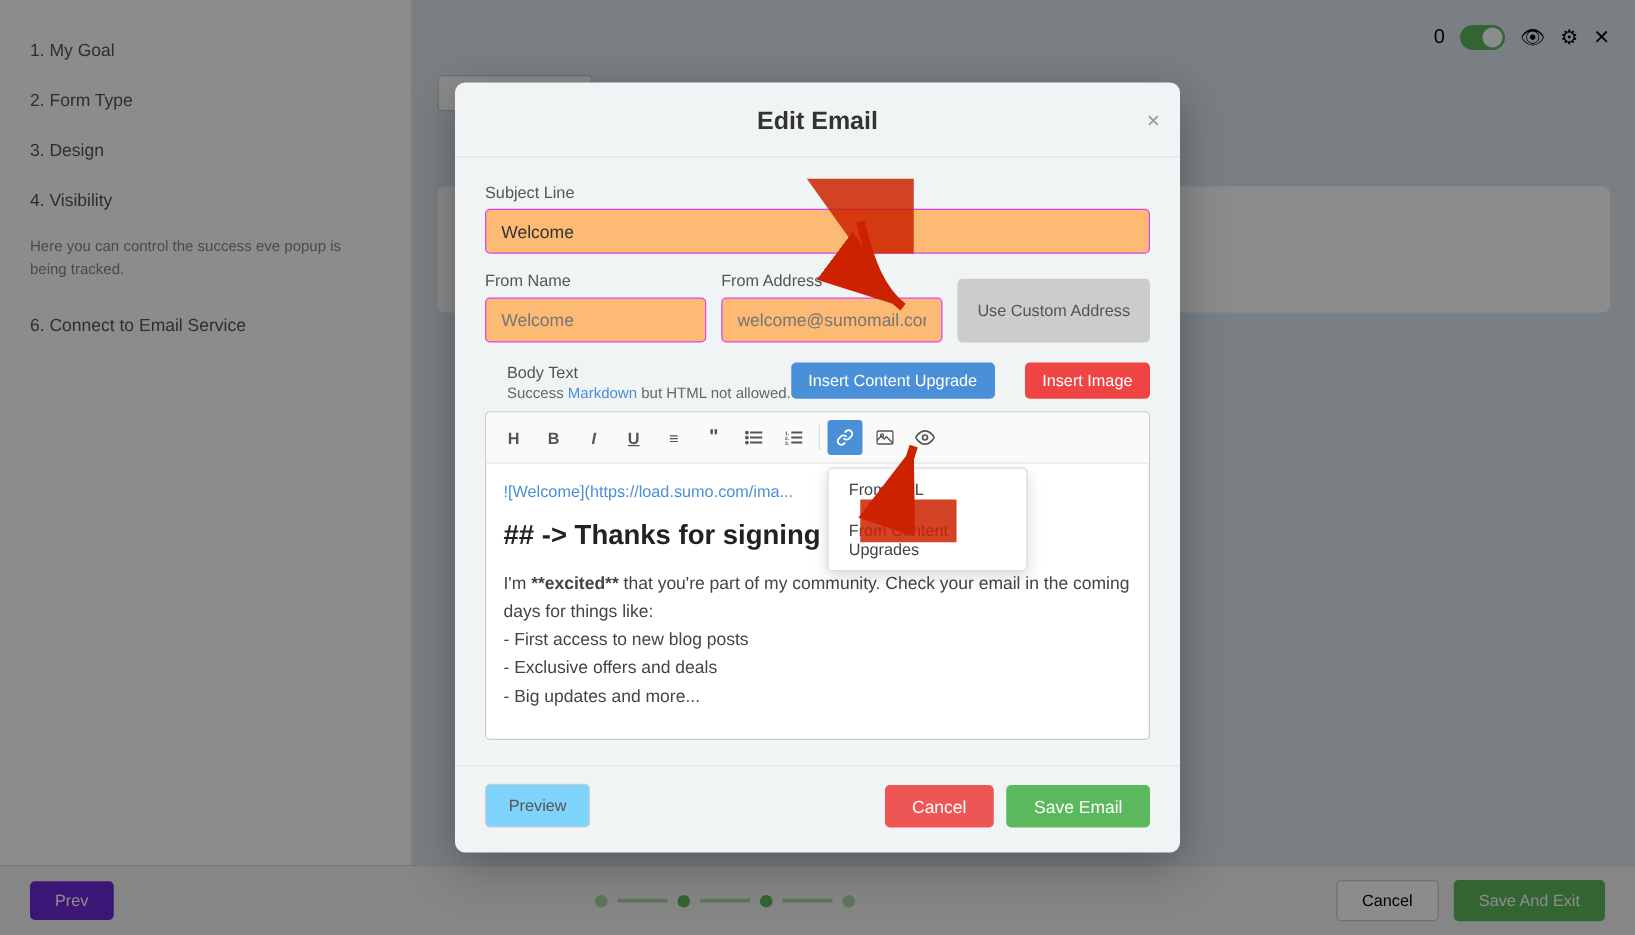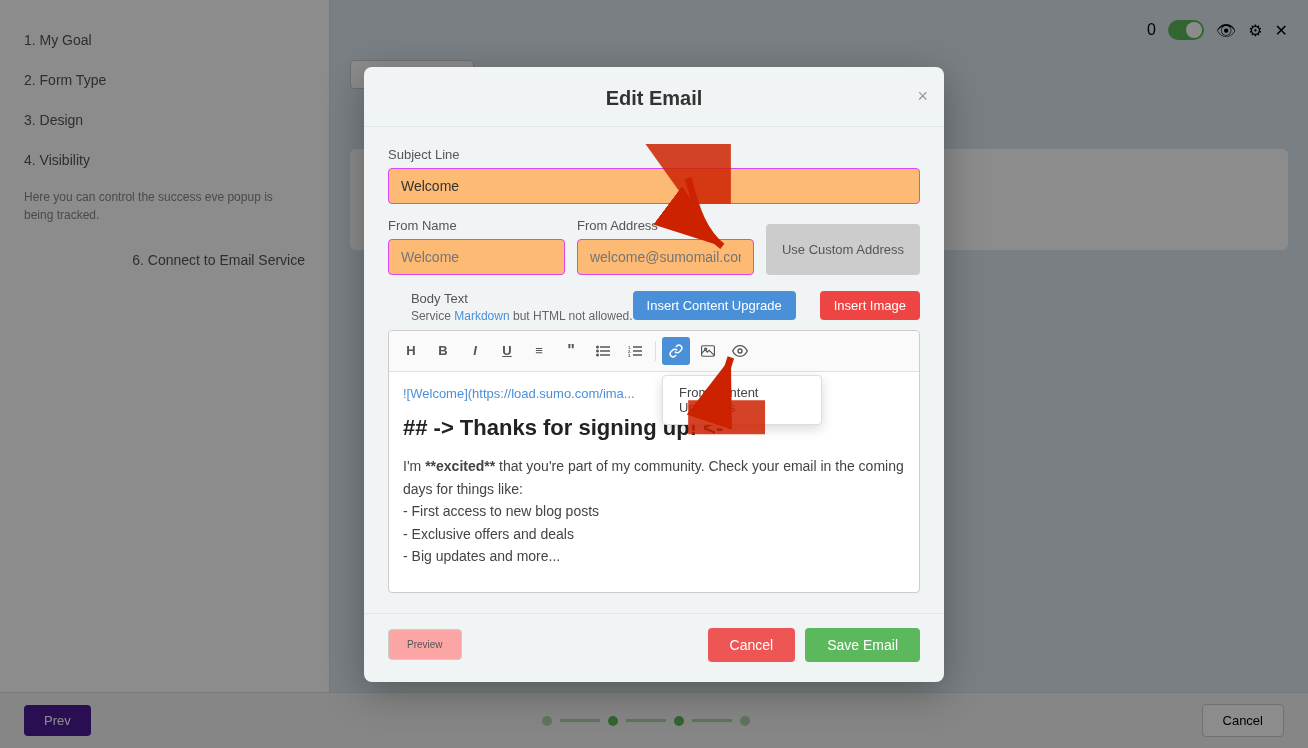--- a/index.html
+++ b/index.html
@@ -36,21 +36,21 @@
 
     .bg-sidebar-item.active { color: #333; font-weight: 500; }
 
     .bg-sidebar-desc {
       padding: 8px 24px 16px;
       font-size: 12px;
       color: #888;
       line-height: 1.5;
     }
 
-    .bg-sidebar-item.connect { color: #555; text-align: right; }
+    .bg-sidebar-item.connect { color: #555; }
 
     .bg-main {
       flex: 1;
       padding: 20px;
       position: relative;
     }
 
     .bg-top-bar {
       display: flex;
       align-items: center;
@@ -96,21 +96,21 @@
       height: 56px;
       background: #f5f5f5;
       border-top: 1px solid #ddd;
       display: flex;
       align-items: center;
       justify-content: space-between;
       padding: 0 24px;
     }
 
     .prev-btn {
-      background: #4c1d95;
+      background: #6d28d9;
       color: #fff;
       border: none;
       padding: 8px 20px;
       border-radius: 4px;
       font-size: 13px;
       cursor: pointer;
     }
 
     .progress-bar {
       display: flex;
@@ -399,26 +399,26 @@
     
     .modal-footer {
       padding: 14px 24px 20px;
       display: flex;
       align-items: center;
       justify-content: space-between;
       border-top: 1px solid #e0e6e8;
     }
 
     .preview-btn {
-      background: #fca5a5;
+      background: #7dd3fc;
       color: #555;
       border: 1px solid #ccc;
       padding: 9px 18px;
       border-radius: 4px;
-      font-size: 10px;
+      font-size: 13px;
       cursor: pointer;
     }
 
     .footer-right-btns {
       display: flex;
       gap: 10px;
     }
 
     .cancel-modal-btn {
       background: #e55;
@@ -498,20 +498,21 @@
     <div class="prog-dot"></div>
     <div class="prog-line"></div>
     <div class="prog-dot active"></div>
     <div class="prog-line"></div>
     <div class="prog-dot active"></div>
     <div class="prog-line"></div>
     <div class="prog-dot"></div>
   </div>
   <div class="bottom-right-btns">
     <button class="cancel-btn-bottom">Cancel</button>
+    <button class="save-exit-btn">Save And Exit</button>
   </div>
 </div>
 
 <div class="overlay">
   <div class="modal">
     <div class="modal-header">
       <span class="modal-title">Edit Email</span>
       <button class="modal-close">×</button>
     </div>
 
@@ -531,21 +532,21 @@
           <input class="form-input" type="text" placeholder="welcome@sumomail.com" style="">
         </div>
         <button class="custom-address-btn">Use Custom Address</button>
       </div>
 
       
       <div class="body-text-header">
         <div class="body-text-label-group">
           <span class="body-text-label">Body Text</span>
           <span class="markdown-note">
-            <span>Service</span>
+            <span>Success</span>
             <a class="markdown-link" href="#">Markdown</a>
             <span>but HTML not allowed.</span>
           </span>
         </div>
         <div class="insert-btns">
           <button class="insert-content-btn">Insert Content Upgrade</button>
           <button class="insert-image-btn">Insert Image</button>
         </div>
       </div>
 
@@ -582,20 +583,21 @@
 
           <div style="position:relative;">
             <button class="toolbar-btn active">
               <svg width="14" height="14" viewBox="0 0 24 24" fill="none" stroke="#fff" stroke-width="2.5">
                   <path d="M10 13a5 5 0 0 0 7.54.54l3-3a5 5 0 0 0-7.07-7.07l-1.72 1.71"></path>
                   <path d="M14 11a5 5 0 0 0-7.54-.54l-3 3a5 5 0 0 0 7.07 7.07l1.71-1.71"></path>
                 </svg>
             </button>
 
             <div class="dropdown-menu">
+              <div class="dropdown-item">From URL</div>
               <div class="dropdown-item">From Content Upgrades</div>
             </div>
           </div>
           <button class="toolbar-btn">
             <svg width="14" height="12" viewBox="0 0 24 20" fill="none" stroke="#555" stroke-width="2">
                 <rect x="1" y="1" width="22" height="18" rx="2"></rect>
                 <circle cx="8" cy="7" r="2"></circle>
                 <path d="M1 14l6-6 4 4 3-3 9 9"></path>
               </svg>
           </button>

